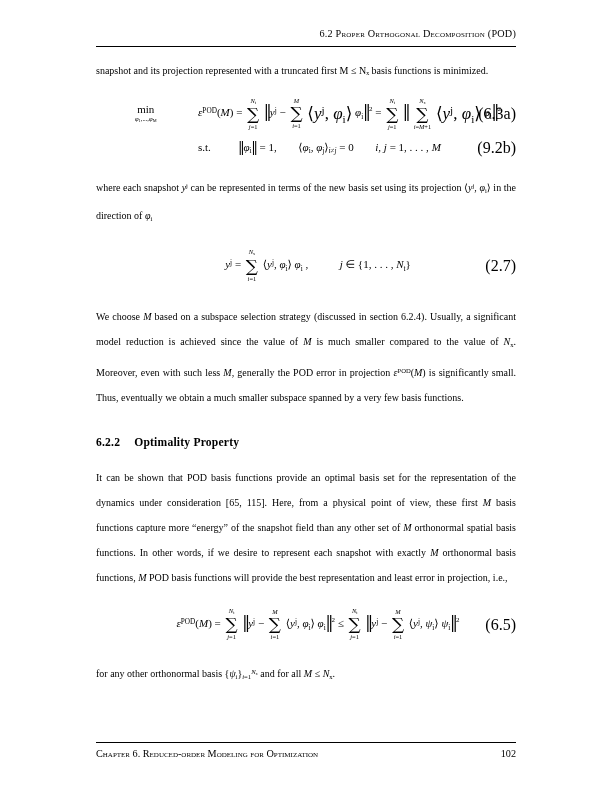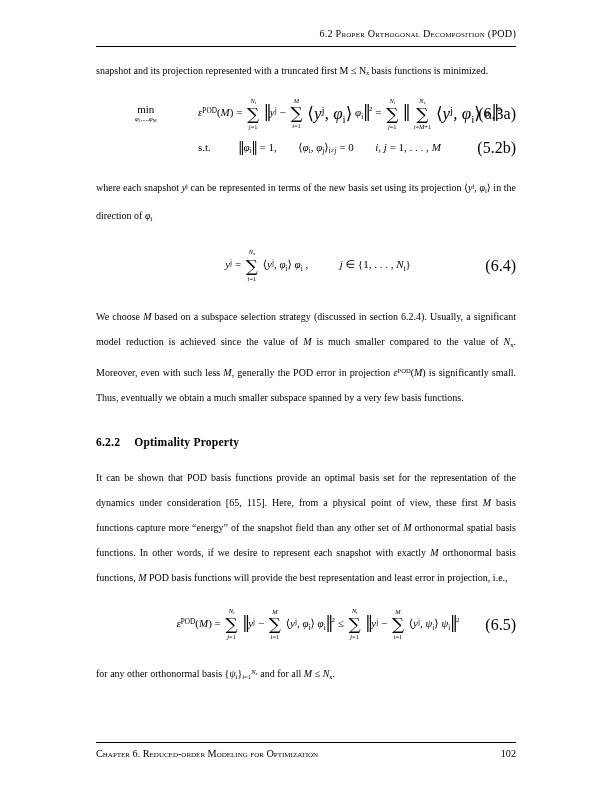--- a/index.html
+++ b/index.html
@@ -226,21 +226,21 @@
         <span class="eqcenter">
           <span style="display:inline-block;width:0"></span>
           <span>s.t.</span>
           <span style="display:inline-block;width:22px"></span>
           <span class="bars">‖</span><i>φ</i><span class="sub">i</span><span class="bars">‖</span> = 1,
           <span style="display:inline-block;width:16px"></span>
           ⟨<i>φ</i><span class="sub">i</span>, <i>φ</i><span class="sub">j</span>⟩<span class="sub"><i>i</i>≠<i>j</i></span> = 0
           <span style="display:inline-block;width:16px"></span>
           <i>i</i>, <i>j</i> = 1, . . . , <i>M</i>
         </span>
-        <span class="eqnum">(5.2b)</span>
+        <span class="eqnum">(9.2b)</span>
       </div>
     </div>
 
     <p class="body spaced">
       where each snapshot <i>y</i><span class="sup">j</span> can be represented in terms of the new basis set using its projection
       ⟨<i>y</i><span class="sup">j</span>, <i>φ</i><span class="sub">i</span>⟩ in the direction of <i>φ</i><span class="sub">i</span>
     </p>
 
     <div class="eqblock" style="margin-top:18px">
       <div class="eqrow">
@@ -248,21 +248,21 @@
           <i>y</i><span class="sup">j</span> =
           <span class="sum">
             <span class="lim"><i>N</i><span class="sub">x</span></span>
             <span class="sig">∑</span>
             <span class="lim"><i>i</i>=1</span>
           </span>
           ⟨<i>y</i><span class="sup">j</span>, <i>φ</i><span class="sub">i</span>⟩ <i>φ</i><span class="sub">i</span> ,
           <span style="display:inline-block;width:26px"></span>
           <i>j</i> ∈ {1, . . . , <i>N</i><span class="sub">t</span>}
         </span>
-        <span class="eqnum">(6.4)</span>
+        <span class="eqnum">(2.7)</span>
       </div>
     </div>
 
     <p class="body spaced" style="margin-top:22px">
       We choose <i>M</i> based on a subspace selection strategy (discussed in section 6.2.4). Usually, a
       significant model reduction is achieved since the value of <i>M</i> is much smaller compared to the
       value of <i>N</i><span class="sub">x</span>. Moreover, even with such less <i>M</i>, generally the POD error in projection <i>ε</i><span class="sup">POD</span>(<i>M</i>)
       is significantly small. Thus, eventually we obtain a much smaller subspace spanned by a very
       few basis functions.
     </p>

